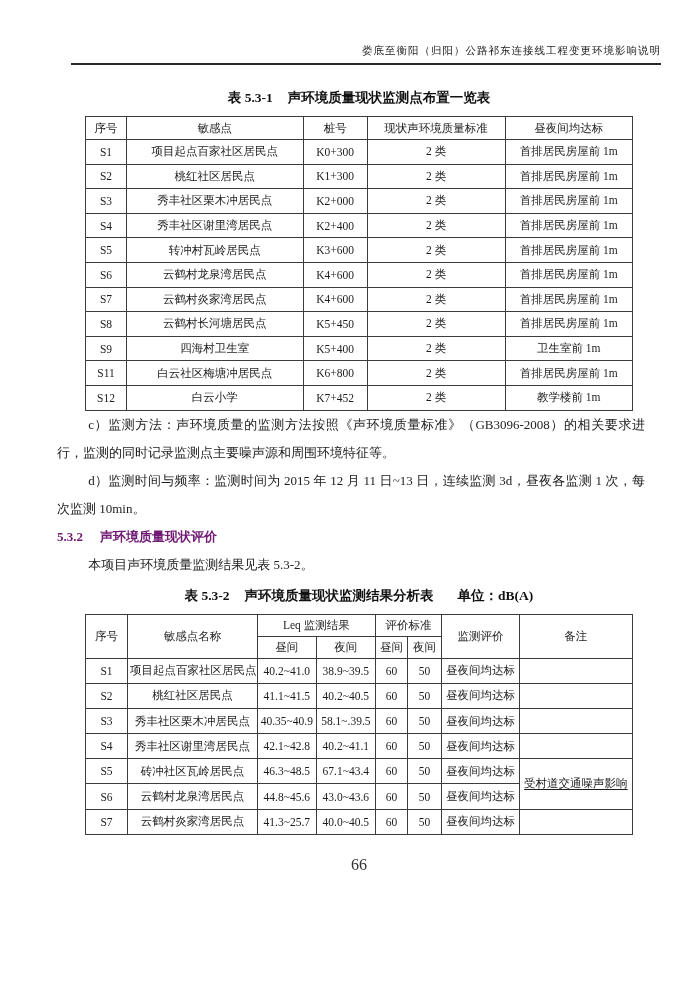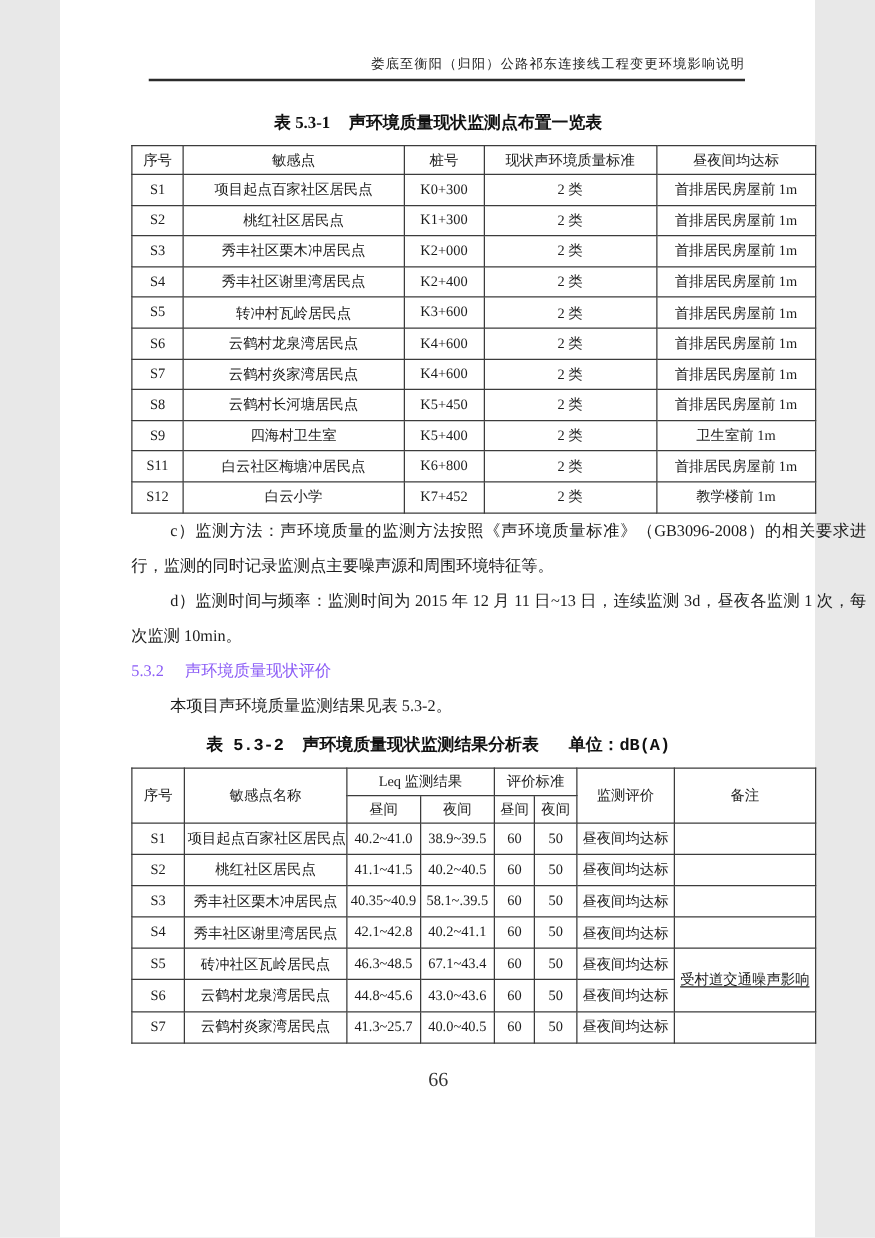--- a/index.html
+++ b/index.html
@@ -1,52 +1,52 @@
 <!DOCTYPE html>
 <html><head>
 <meta charset="utf-8">
 <style>
   html,body{margin:0;padding:0;background:#e8e8e8;}
   .page{
-    width:604px;height:990px;background:#ffffff;margin:0 auto;position:relative;
-    box-sizing:border-box;padding:44px 56px 0 57px;
+    width:700px;height:990px;background:#ffffff;margin:0 auto;position:relative;
+    box-sizing:border-box;padding:44px 39px 0 57px;
     font-family:"Liberation Serif","DejaVu Serif",serif;color:#1c1c1c;
   }
   
   .hdr-text{font-size:10.5px;text-align:right;letter-spacing:1px;color:#222;}
   .hdr-rule{border-bottom:2px solid #2b2b2b;margin-top:5px;margin-left:14px;}
   
   .tbl-title{
     text-align:center;font-weight:700;font-size:13.5px;margin-top:24px;
     font-family:"Liberation Serif","DejaVu Serif",serif;color:#111;
   }
   .tbl-title .gap{margin-left:15px;}
   .tbl-title .unit{margin-left:24px;}
-  .t2title{margin-top:8px;font-family:Liberation Mono, monospace;}
+  .t2title{margin-top:8px;}
   
   table{border-collapse:collapse;width:548px;margin:9px auto 0 auto;table-layout:fixed;}
   td,th{
     border:1px solid #3c3c3c;text-align:center;vertical-align:middle;
     font-size:11.5px;font-weight:400;padding:0 2px;color:#1c1c1c;
     overflow:hidden;white-space:nowrap;
   }
   .t1 th{height:22px;}
   .t1 td{height:23.6px;}
   .t2 thead th{height:21px;}
   .t2 td{height:24.2px;}
   .note-underline{text-decoration:underline;text-underline-offset:2px;}
   
   .para{
     font-size:13px;line-height:28px;margin:0;text-align:justify;
     width:588px;color:#1c1c1c;
   }
   .para.first{margin-top:9px;}
   .indent{text-indent:2.4em;}
   .sec-heading{
-    font-size:13px;line-height:28px;margin:0;font-weight:400;color:#8b5cf6;
+    font-size:13px;line-height:28px;margin:0;font-weight:700;color:#701a75;
   }
   .sec-heading .sec-gap{margin-left:17px;}
   sub{font-size:8.5px;vertical-align:-3px;}
   .page-number{
     text-align:center;font-size:16px;margin-top:21px;color:#333;
   }
 </style>
 </head>
 <body>
 

